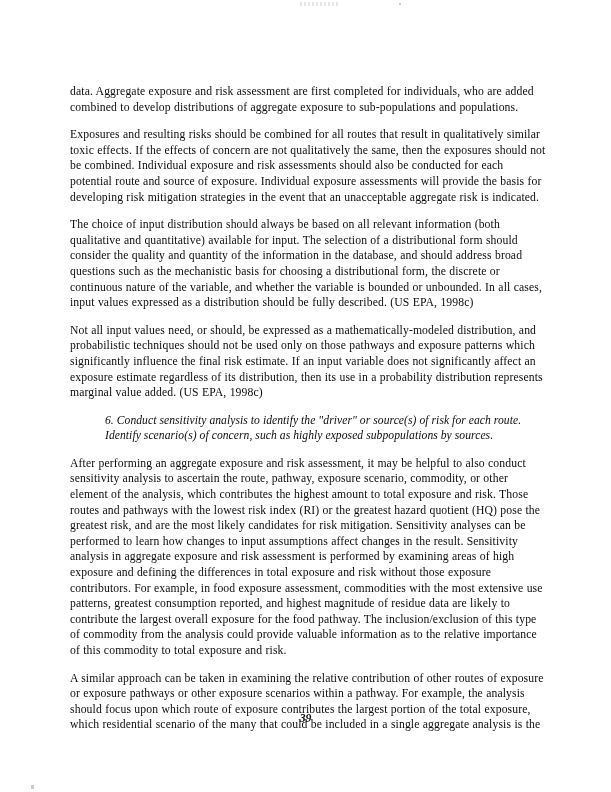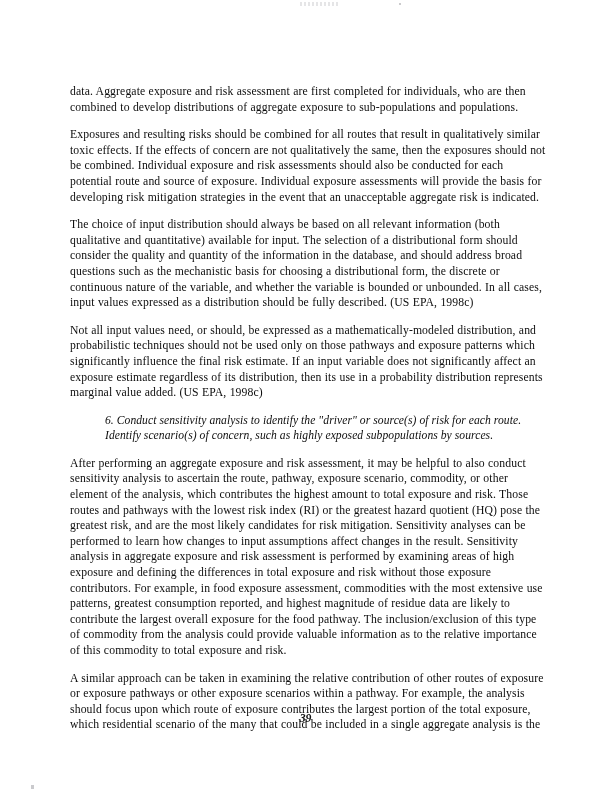--- a/index.html
+++ b/index.html
@@ -95,21 +95,21 @@
 </head>
 <body>
 
 <div class="page">
 
   <div class="scan-artifact-top"></div>
   <div class="scan-artifact-top-dot"></div>
 
   <div class="text-block" style="top: 84px;">
 
-    <p class="para">data.  Aggregate exposure and risk assessment are first completed for individuals, who are then combined to develop distributions of aggregate exposure to sub-populations and populations.</p>
+    <p class="para">data.  Aggregate exposure and risk assessment are first completed for individuals, who are added combined to develop distributions of aggregate exposure to sub-populations and populations.</p>
 
     <p class="para">Exposures and resulting risks should be combined for all routes that result in qualitatively similar toxic effects.  If the effects of concern are not qualitatively the same, then the exposures should not be combined.  Individual exposure and risk assessments should also be conducted for each potential route and source of exposure.  Individual exposure assessments will provide the basis for developing risk mitigation strategies in the event that an unacceptable aggregate risk is indicated.</p>
 
     <p class="para">The choice of input distribution should always be based on all relevant information (both qualitative and quantitative) available for input.  The selection of a distributional form should consider the quality and quantity of the information in the database, and should address broad questions such as the mechanistic basis for choosing a distributional form, the discrete or continuous nature of the variable, and whether the variable is bounded or unbounded.  In all cases, input values expressed as a distribution should be fully described.  (US EPA, 1998c)</p>
 
     <p class="para">Not all input values need, or should, be expressed as a mathematically-modeled distribution, and probabilistic techniques should not be used only on those pathways and exposure patterns which significantly influence the final risk estimate.  If an input variable does not significantly affect an exposure estimate regardless of its distribution, then its use in a probability distribution represents marginal value added.  (US EPA, 1998c)</p>
 
     <p class="para-italic">6.  Conduct sensitivity analysis to identify the "driver" or source(s) of risk for each route.  Identify scenario(s) of concern, such as highly exposed subpopulations by sources.</p>
 
     <p class="para">After performing an aggregate exposure and risk assessment, it may be helpful to also conduct sensitivity analysis to ascertain the route, pathway, exposure scenario, commodity, or other element of the analysis, which contributes the highest amount to total exposure and risk.   Those routes and pathways with the lowest risk index (RI) or the greatest hazard quotient (HQ) pose the greatest risk, and are the most likely candidates for risk mitigation.  Sensitivity analyses can be performed to learn how changes to input assumptions affect changes in the result.  Sensitivity analysis in aggregate exposure and risk assessment is performed by examining areas of high exposure and defining the differences in total exposure and risk without those exposure contributors.  For example, in food exposure assessment, commodities with the most extensive use patterns, greatest consumption reported, and highest magnitude of residue data are likely to contribute the largest overall exposure for the food pathway.  The inclusion/exclusion of this type of commodity from the analysis could provide valuable information as to the relative importance of this commodity to total exposure and risk.</p>

